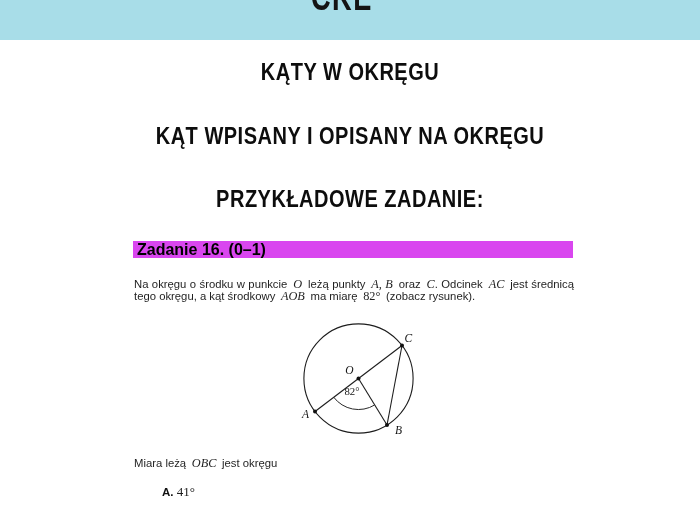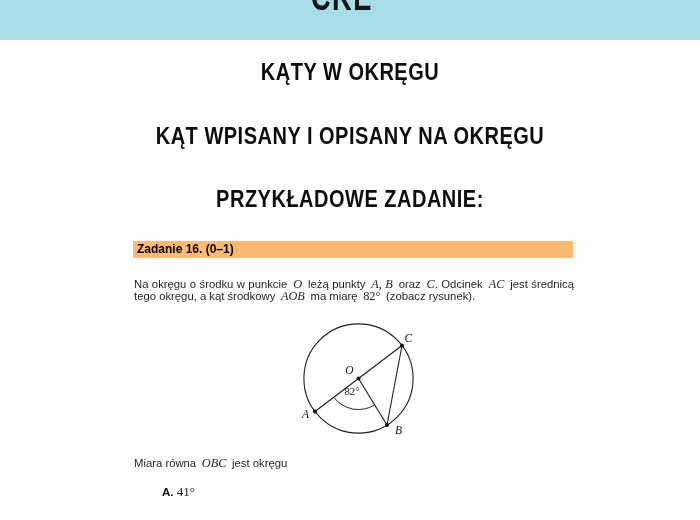--- a/index.html
+++ b/index.html
@@ -25,21 +25,21 @@
     font-weight:700; font-size:20px; line-height:1; letter-spacing:0.5px;
     color:#0d0d0d; transform:scaleY(1.2); transform-origin:center top;
     white-space:nowrap;
   }
   .h1 { top:60px; }
   .h2 { top:124px; }
   .h3 { top:187px; }
   
   .task-header {
     position:absolute; left:133px; top:241px; width:440px; height:17px;
-    background:#fdba74; color:#000; font-weight:700; font-size:12px;
+    background:#d946ef; color:#000; font-weight:700; font-size:16px;
     line-height:17px; padding-left:4px;
   }
   
   .statement {
     position:absolute; left:134px; top:278px; width:440px;
     font-size:11.3px; line-height:12px; text-align:justify; color:#1f1f1f;
   }
   .math {
     font-family:"Liberation Serif", serif; font-style:italic;
     font-size:12.3px; margin:0 2.5px; white-space:nowrap;
@@ -114,21 +114,21 @@
   <circle cx="107" cy="120" r="2" fill="#111"></circle>
   <circle cx="122" cy="40.5" r="2" fill="#111"></circle>
 
   <text x="73.5" y="68.5" text-anchor="end">O</text>
   <text x="29" y="112.5" text-anchor="end">A</text>
   <text x="115" y="129" text-anchor="start">B</text>
   <text x="124.5" y="37" text-anchor="start">C</text>
   <text class="angle-val" x="72" y="90" text-anchor="middle">82°</text>
 </svg>
 
-<p class="question"><span>Miara równa</span>
+<p class="question"><span>Miara leżą</span>
 <span class="math">OBC</span>
 <span>jest okręgu</span></p>
 
 <div class="answers">
   <div class="answer">
     <span class="answer-letter">A.</span>
     <span class="answer-value">41°</span>
   </div>
 </div>
 

